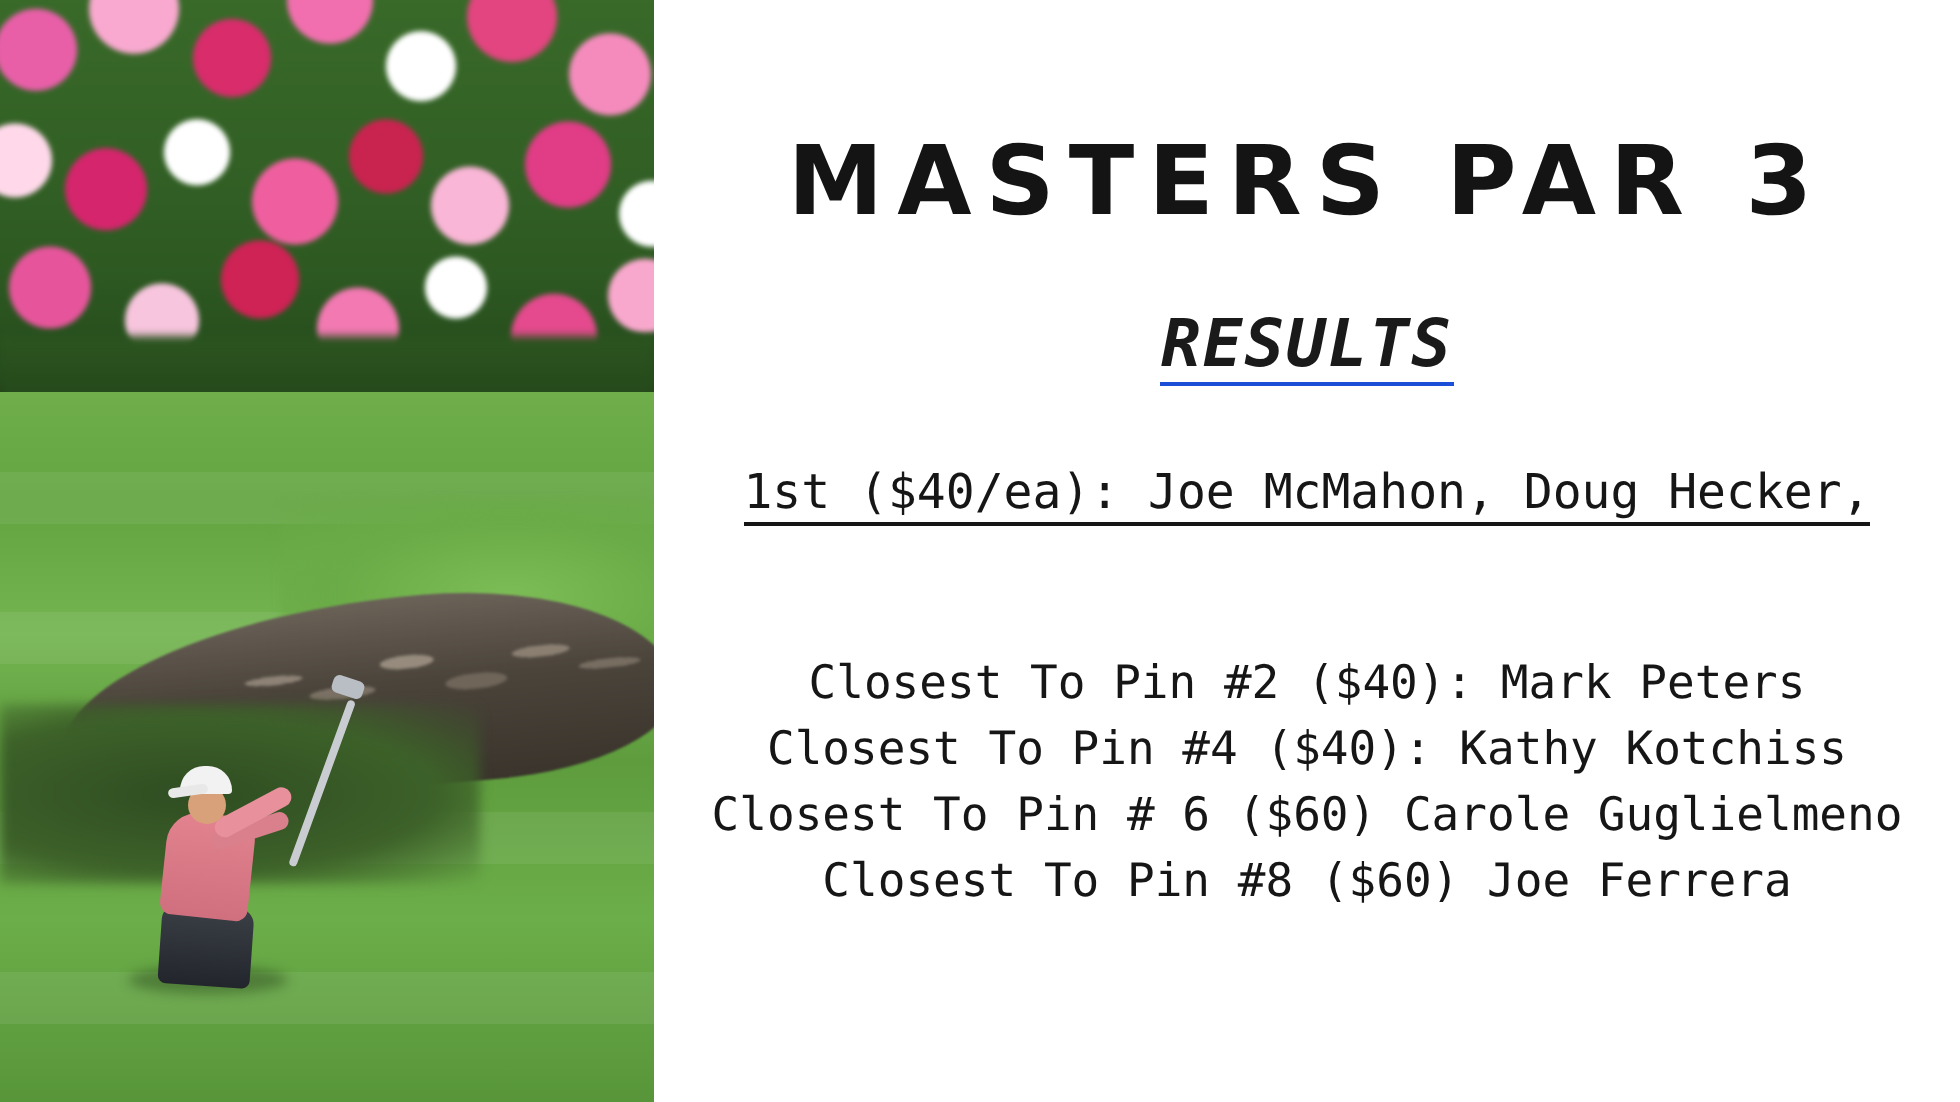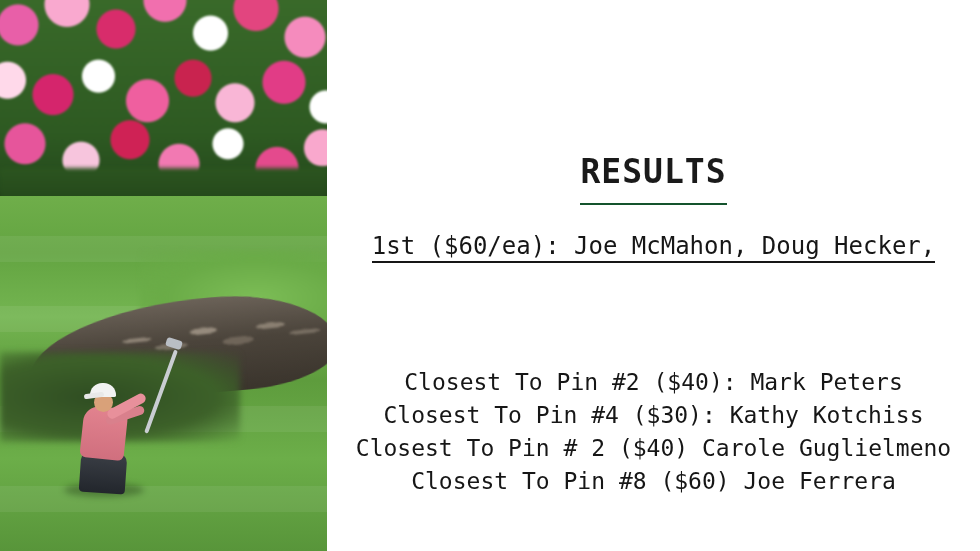--- a/index.html
+++ b/index.html
@@ -204,22 +204,23 @@
     left: 0; right: 0;
     top: 152px;
     text-align: center;
     font-family: "DejaVu Sans Mono", monospace;
     font-weight: bold;
     font-size: 33px;
     letter-spacing: 1px;
     color: #1a1a1a;
   }
   .results-heading span {
-    border-bottom: 2px solid #14532d;
-    padding-bottom: 12px;
+    border-bottom: 2px solid #1d4ed8;
+    padding-bottom: 0;
+    font-style: italic;
   }
   .first-place {
     position: absolute;
     left: 30px; right: 30px;
     top: 228px;
     text-align: center;
     font-family: "DejaVu Sans Mono", monospace;
     font-size: 24px;
     line-height: 36px;
     color: #161616;
@@ -230,21 +231,20 @@
   }
   .ctp-list {
     position: absolute;
     left: 20px; right: 20px;
     top: 326px;
     text-align: center;
     font-family: "DejaVu Sans Mono", monospace;
     font-size: 23px;
     line-height: 33px;
     color: #161616;
-    margin-top: 40px;
   }
   .ctp-list div { white-space: nowrap; }
 </style>
 </head>
 <body>
 
 <div class="slide">
 
   <div class="photo">
     <div class="photo-backdrop"></div>
@@ -270,30 +270,31 @@
       <div class="g-arm2"></div>
       <div class="g-arm"></div>
       <div class="g-head"></div>
       <div class="g-cap"></div>
       <div class="g-cap-brim"></div>
     </div>
   </div>
 
   <div class="content">
 
+    <div class="title">MASTERS PAR 3</div>
 
     <div class="results-heading">
       <span>RESULTS</span>
     </div>
 
     <div class="first-place">
-      <div><span class="u">1st ($60/ea): Joe McMahon, Doug Hecker,</span></div>
+      <div><span class="u">1st ($40/ea): Joe McMahon, Doug Hecker,</span></div>
     </div>
 
     <div class="ctp-list">
       <div>Closest To Pin #2 ($40): Mark Peters</div>
-      <div>Closest To Pin #4 ($30): Kathy Kotchiss</div>
-      <div>Closest To Pin # 2 ($40) Carole Guglielmeno</div>
+      <div>Closest To Pin #4 ($40): Kathy Kotchiss</div>
+      <div>Closest To Pin # 6 ($60) Carole Guglielmeno</div>
       <div>Closest To Pin #8 ($60) Joe Ferrera</div>
     </div>
 
   </div>
 </div>
 
 </body></html>

